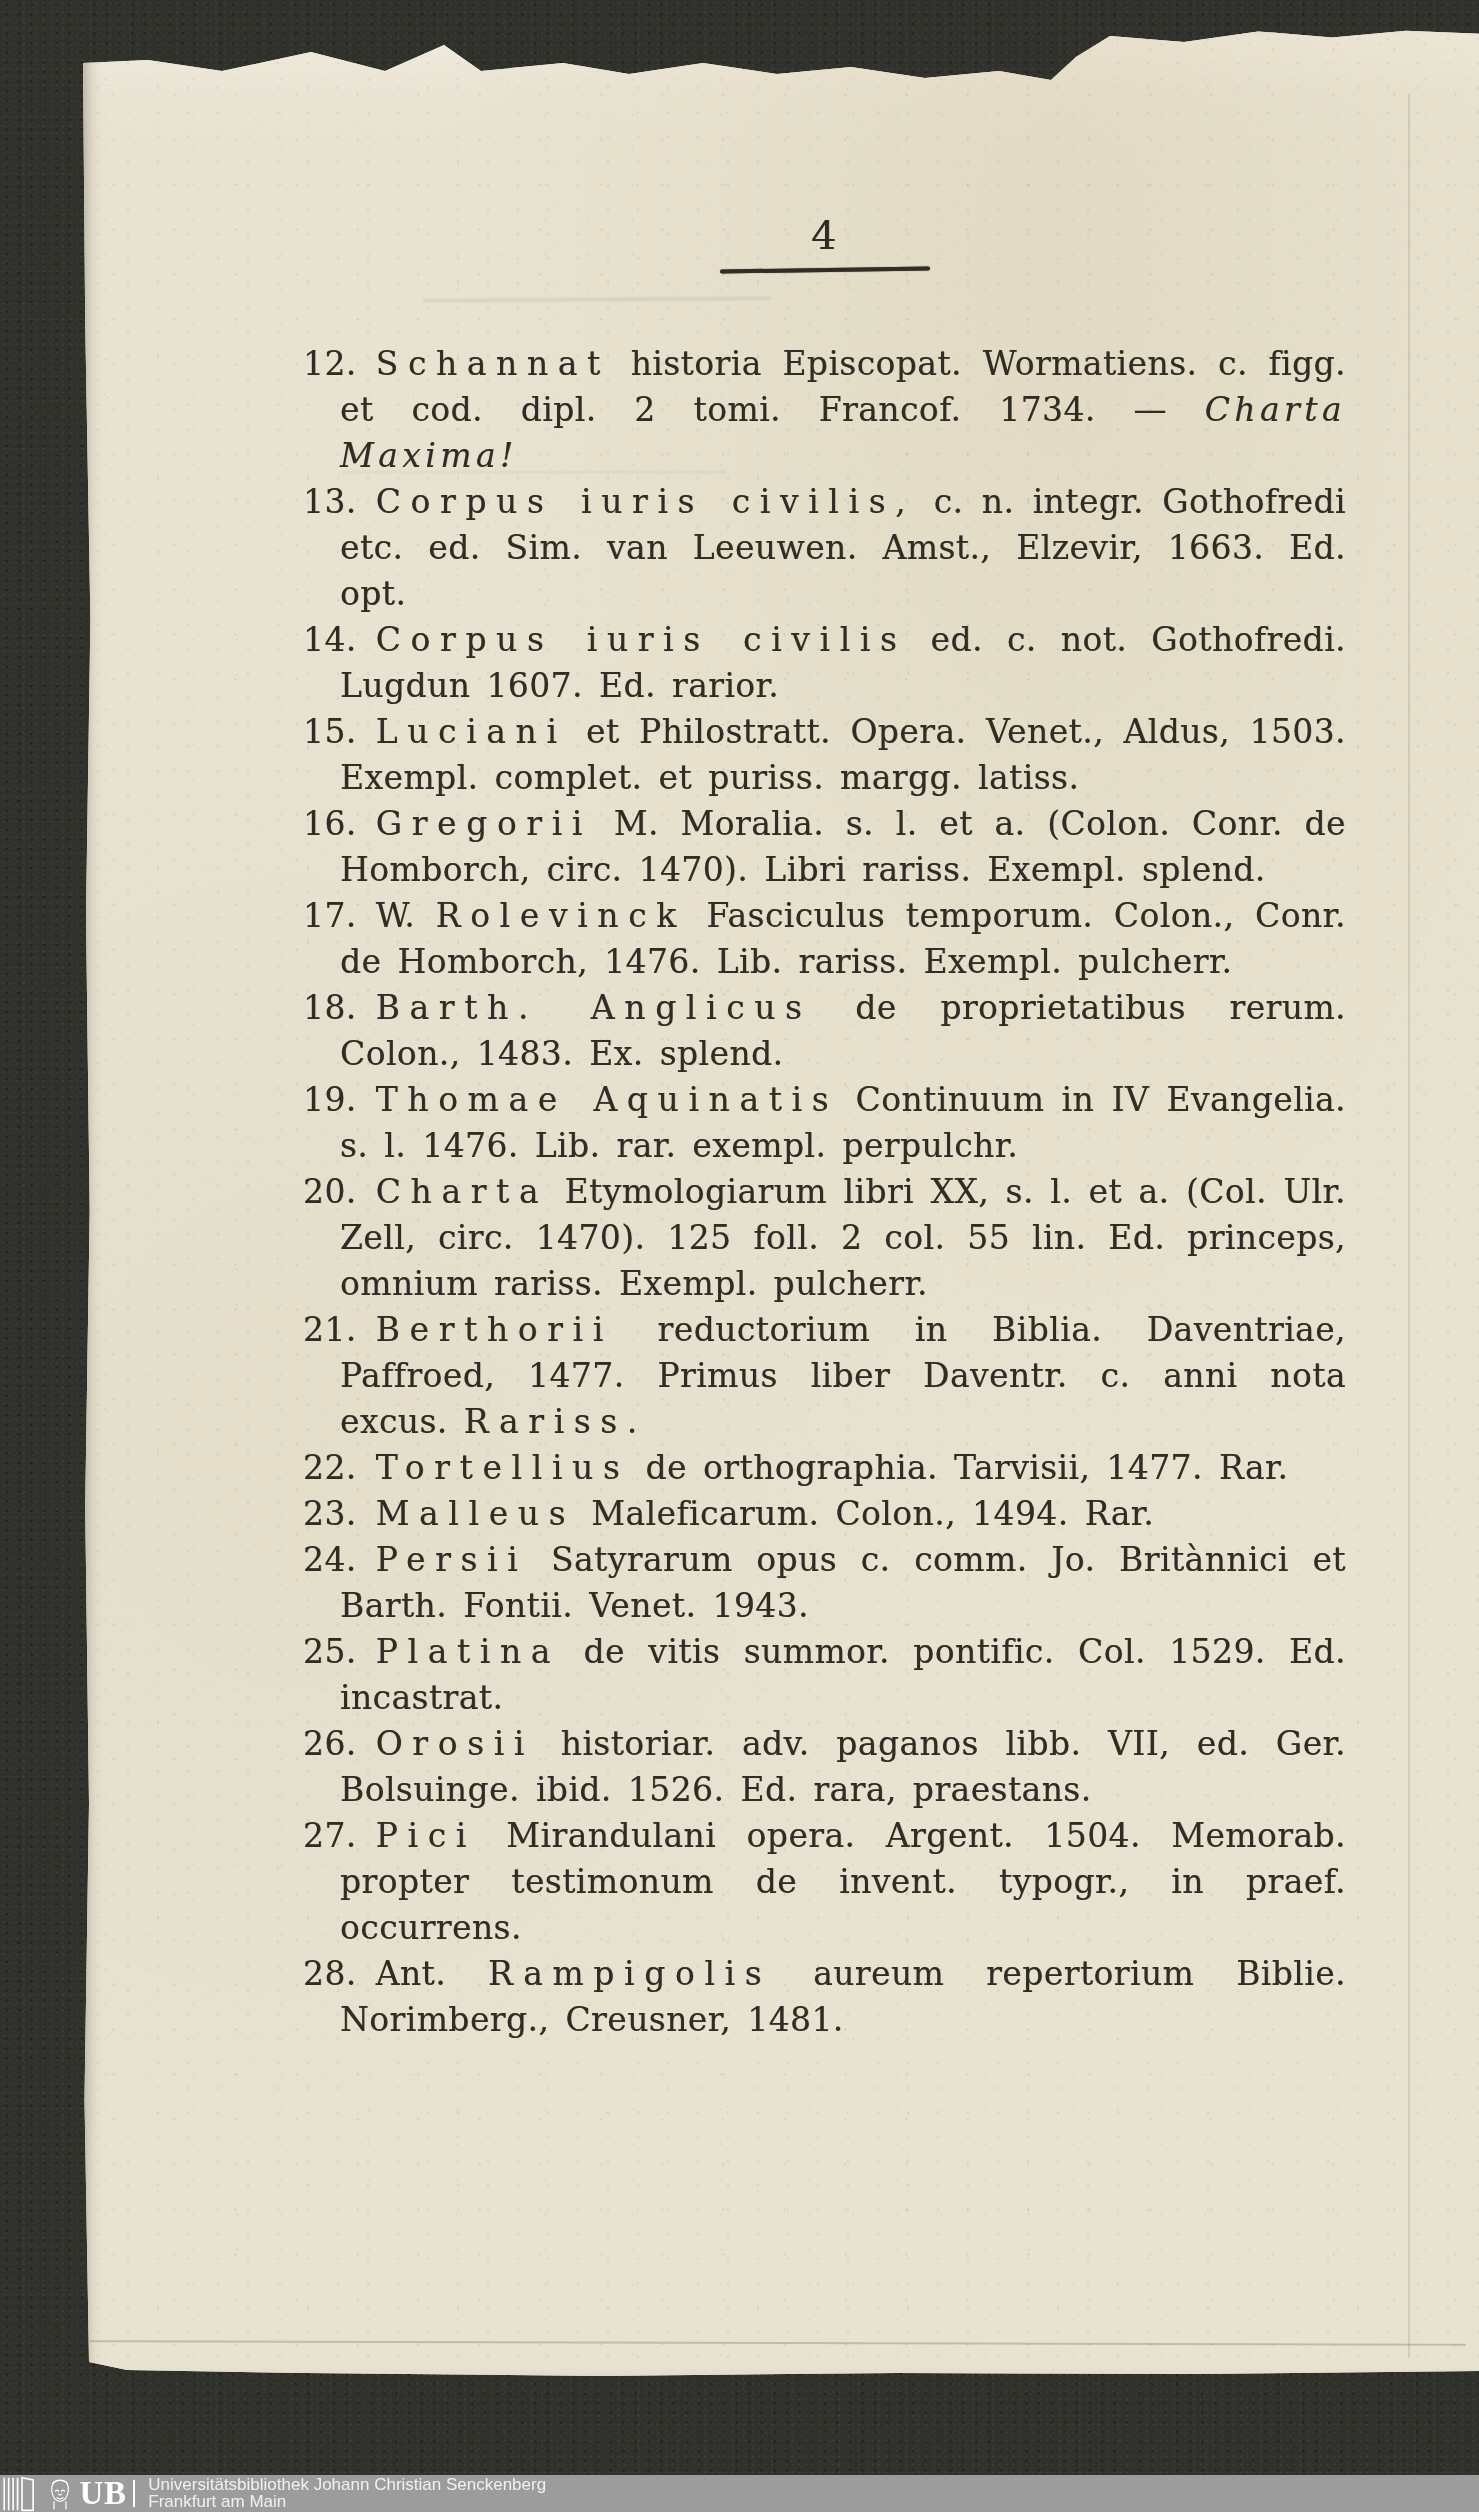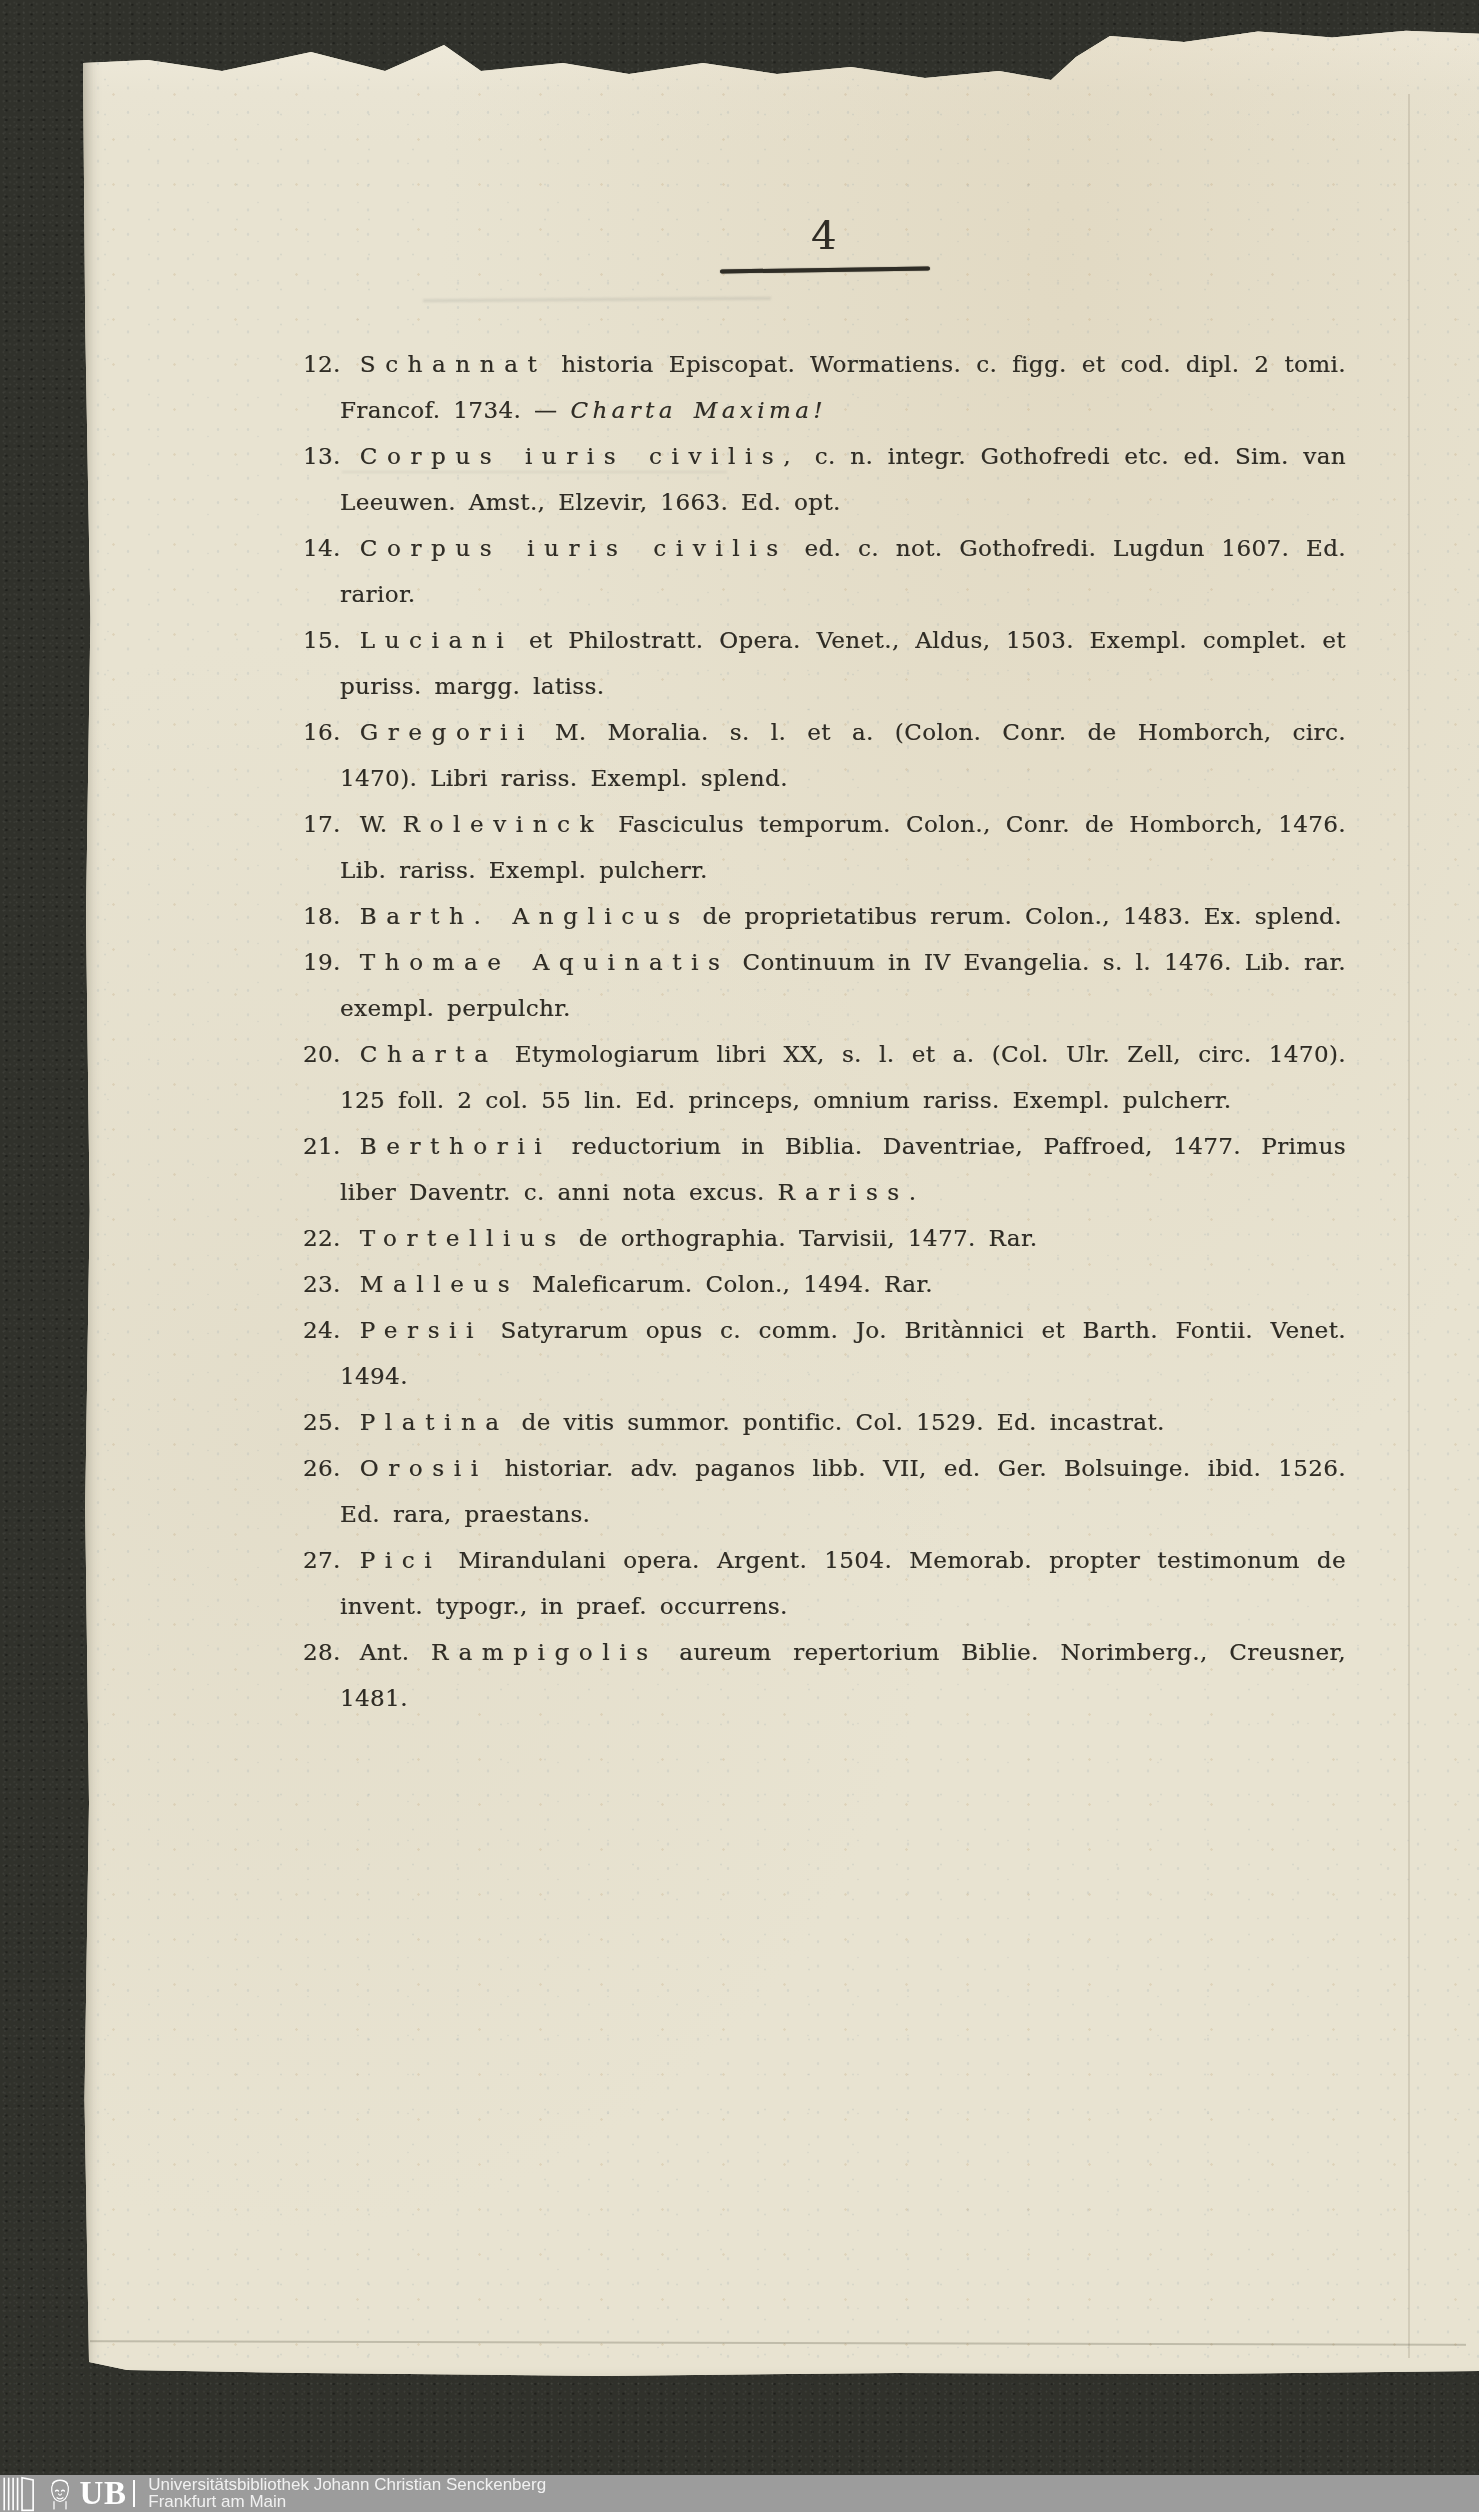--- a/index.html
+++ b/index.html
@@ -49,21 +49,21 @@
     text-shadow:0.4px 0.4px 0.6px rgba(47,44,37,0.45);
   }
   .rule{
     width:210px;height:4.4px;margin:10.4px auto 0 auto;
     background:#2f2d26;border-radius:2.2px;
     transform:rotate(-0.8deg);
     box-shadow:0 0 1.1px rgba(47,45,38,0.8);
   }
   #entries{margin-top:68px;}
   .entry{
-    font-size:23px;line-height:46px;text-align:justify;
+    font-size:33px;line-height:46px;text-align:justify;
     padding-left:37px;text-indent:-37px;
     letter-spacing:0.4px;word-spacing:5.2px;
     text-shadow:0.4px 0.4px 0.5px rgba(47,44,37,0.38), -0.2px -0.2px 0.4px rgba(47,44,37,0.18);
   }
   .entry .num{padding-right:19px;}
   .seg.sp{letter-spacing:9.6px;}
   .seg.it{font-style:italic;letter-spacing:4.4px;}
   .smudge{position:absolute;background:rgba(105,110,115,0.16);filter:blur(0.9px);}
   .smudge.s1{left:340px;top:271px;width:348px;height:3px;transform:rotate(-0.4deg);}
   .smudge.s2{left:259px;top:444px;width:385px;height:2.2px;background:rgba(100,105,110,0.10);}
@@ -112,21 +112,21 @@
         <div class="entry"><span class="num">14.</span><span class="seg sp">Corpus iuris civilis</span><span class="seg n"> ed. c. not. Gothofredi. Lugdun 1607. Ed. rarior.</span></div>
         <div class="entry"><span class="num">15.</span><span class="seg sp">Luciani</span><span class="seg n"> et Philostratt. Opera. Venet., Aldus, 1503. Exempl. complet. et puriss. margg. latiss.</span></div>
         <div class="entry"><span class="num">16.</span><span class="seg sp">Gregorii</span><span class="seg n"> M. Moralia. s. l. et a. (Colon. Conr. de Homborch, circ. 1470). Libri rariss. Exempl. splend.</span></div>
         <div class="entry"><span class="num">17.</span><span class="seg n">W. </span><span class="seg sp">Rolevinck</span><span class="seg n"> Fasciculus temporum. Colon., Conr. de Homborch, 1476. Lib. rariss. Exempl. pulcherr.</span></div>
         <div class="entry"><span class="num">18.</span><span class="seg sp">Barth. Anglicus</span><span class="seg n"> de proprietatibus rerum. Colon., 1483. Ex. splend.</span></div>
         <div class="entry"><span class="num">19.</span><span class="seg sp">Thomae Aquinatis</span><span class="seg n"> Continuum in IV Evangelia. s. l. 1476. Lib. rar. exempl. perpulchr.</span></div>
         <div class="entry"><span class="num">20.</span><span class="seg sp">Charta</span><span class="seg n"> Etymologiarum libri XX, s. l. et a. (Col. Ulr. Zell, circ. 1470). 125 foll. 2 col. 55 lin. Ed. princeps, omnium rariss. Exempl. pulcherr.</span></div>
         <div class="entry"><span class="num">21.</span><span class="seg sp">Berthorii</span><span class="seg n"> reductorium in Biblia. Daventriae, Paffroed, 1477. Primus liber Daventr. c. anni nota excus. </span><span class="seg sp">Rariss.</span></div>
         <div class="entry"><span class="num">22.</span><span class="seg sp">Tortellius</span><span class="seg n"> de orthographia. Tarvisii, 1477. Rar.</span></div>
         <div class="entry"><span class="num">23.</span><span class="seg sp">Malleus</span><span class="seg n"> Maleficarum. Colon., 1494. Rar.</span></div>
-        <div class="entry"><span class="num">24.</span><span class="seg sp">Persii</span><span class="seg n"> Satyrarum opus c. comm. Jo. Britànnici et Barth. Fontii. Venet. 1494.</span></div>
+        <div class="entry"><span class="num">24.</span><span class="seg sp">Persii</span><span class="seg n"> Satyrarum opus c. comm. Jo. Britànnici et Barth. Fontii. Venet. 1943.</span></div>
         <div class="entry"><span class="num">25.</span><span class="seg sp">Platina</span><span class="seg n"> de vitis summor. pontific. Col. 1529. Ed. incastrat.</span></div>
         <div class="entry"><span class="num">26.</span><span class="seg sp">Orosii</span><span class="seg n"> historiar. adv. paganos libb. VII, ed. Ger. Bolsuinge. ibid. 1526. Ed. rara, praestans.</span></div>
         <div class="entry"><span class="num">27.</span><span class="seg sp">Pici</span><span class="seg n"> Mirandulani opera. Argent. 1504. Memorab. propter testimonum de invent. typogr., in praef. occurrens.</span></div>
         <div class="entry"><span class="num">28.</span><span class="seg n">Ant. </span><span class="seg sp">Rampigolis</span><span class="seg n"> aureum repertorium Biblie. Norimberg., Creusner, 1481.</span></div>
       </div>
   </div>
   <div class="crease-h"></div>
   <div class="crease-v"></div>
 </div>
 

